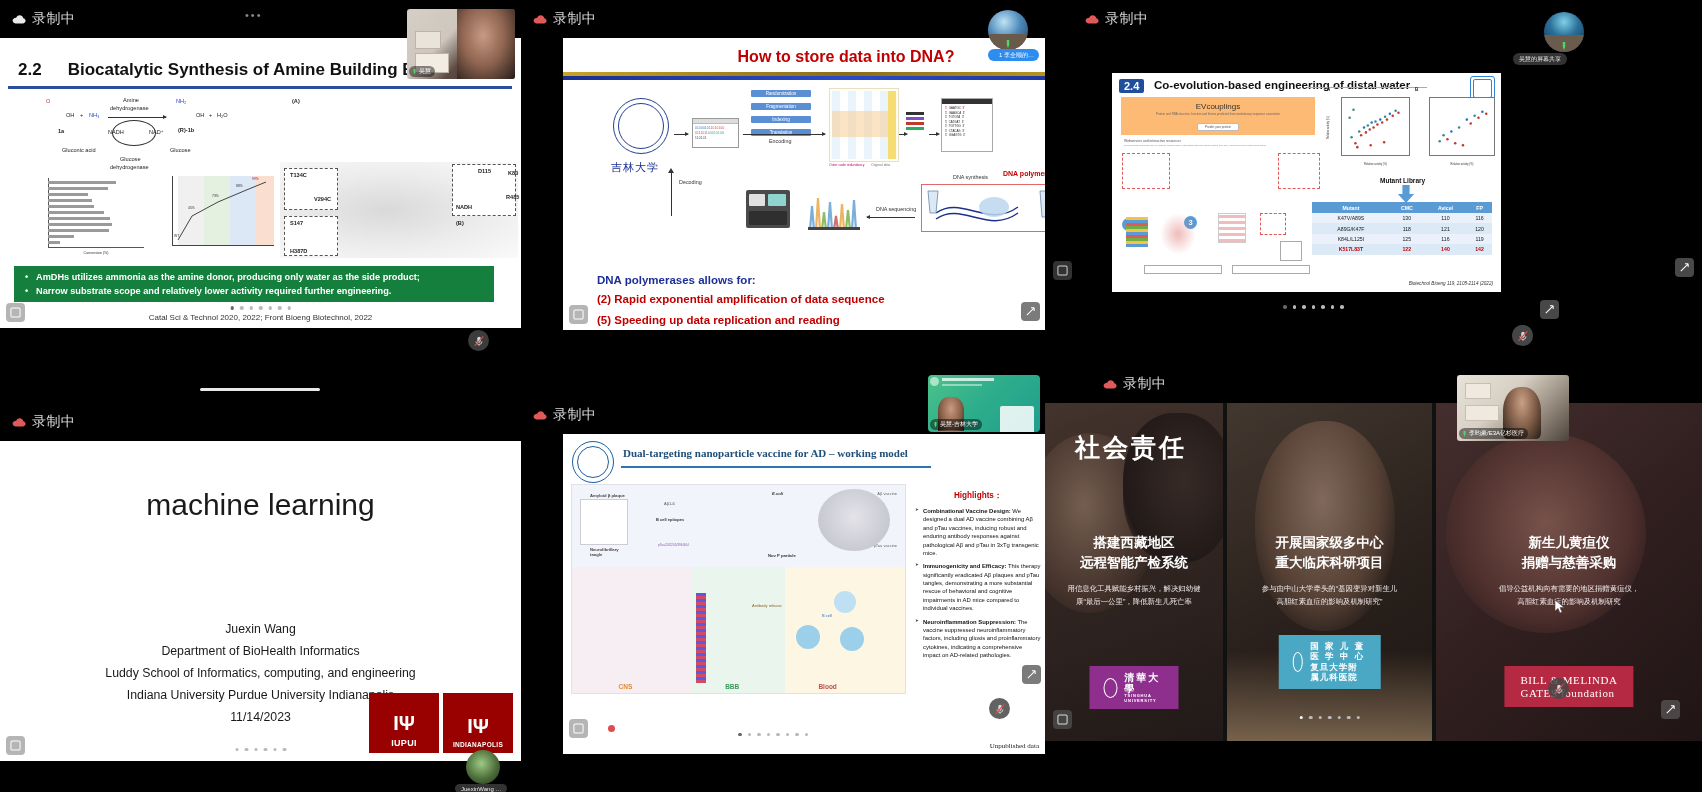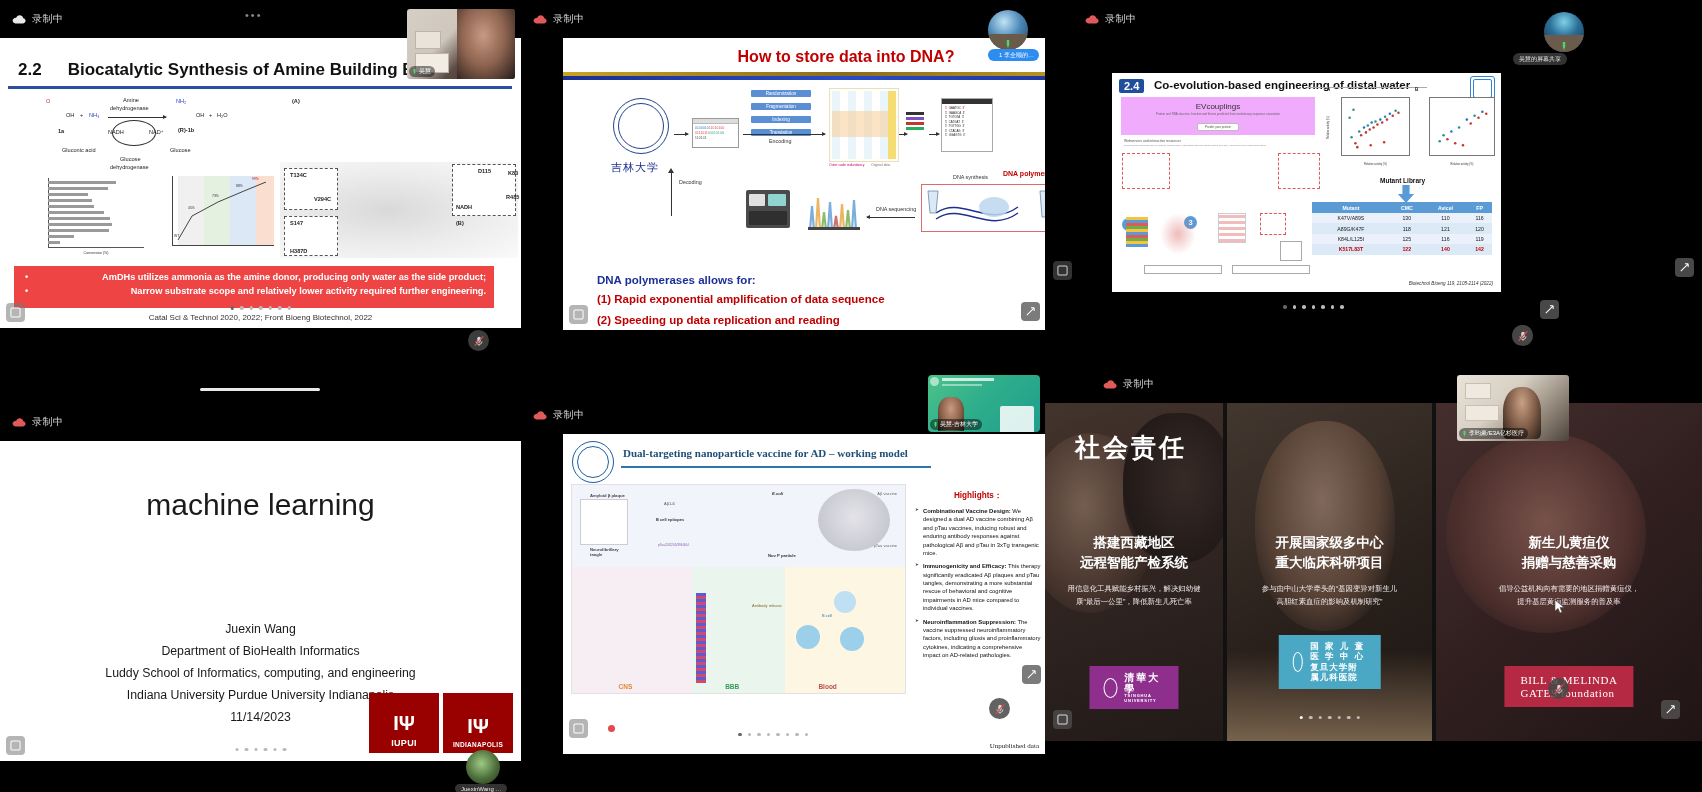--- a/index.html
+++ b/index.html
@@ -16,21 +16,21 @@
   }
 
   
   .panel { position: absolute; background: #000; overflow: hidden; }
   .rec-bar {
     position: absolute; top: 0; left: 0; right: 0; height: 38px;
     background: #000; display: flex; align-items: center; padding-left: 12px;
   }
   .rec-cloud { width: 14px; height: 9px; position: relative; margin-right: 6px; }
   .rec-cloud svg { display:block; }
-  .rec-text { color: #d7d7d7; font-size: 10px; letter-spacing: .4px; }
+  .rec-text { color: #d7d7d7; font-size: 14px; letter-spacing: .4px; }
   .slide {
     position: absolute; background: #fff; overflow: hidden;
   }
   .dots { position:absolute; display:flex; gap:6px; }
   .dots i { width:3.5px; height:3.5px; border-radius:50%; background:#b9b9b9; display:block; }
   .dots i.on { background:#666; }
 
   .corner-btn {
     position: absolute; width: 19px; height: 19px; border-radius: 4px;
     background: rgba(120,120,120,.55); display:flex; align-items:center;
@@ -64,22 +64,22 @@
 
   
   #p1 { left:0; top:0; width:521px; height:360px; }
   #p1 .slide { left:0; top:38px; width:521px; height:290px; }
   .s1-title { position:absolute; left:18px; top:22px; font-weight:bold; color:#111; }
   .s1-num { font-size:17px; }
   .s1-head { font-size:17px; margin-left:26px; }
   .s1-rule { position:absolute; left:8px; top:48px; width:504px; height:3px; background:#2e4e9e; }
   .s1-figure { position:absolute; left:10px; top:58px; width:500px; height:160px; }
   .s1-bluebox {
-    position:absolute; left:14px; top:228px; width:480px; height:42px;
-    background:#ef4444; color:#fff; padding:4px 8px;text-align:right;
+    position:absolute; left:14px; top:228px; width:480px; height:36px;
+    background:#15803d; color:#fff; padding:4px 8px;
   }
   .s1-bluebox li { list-style:none; font-size:9.2px; font-weight:bold; line-height:1.55;
                     position:relative; padding-left:14px; }
   .s1-bluebox li::before { content:"•"; position:absolute; left:3px; }
   .s1-cite { position:absolute; left:0; right:0; top:275px; text-align:center;
              font-size:8px; color:#333; }
 
   
   .chem { position:absolute; font-size:5.6px; color:#222; }
   .chem.blue { color:#2b3fd1; }
@@ -123,21 +123,21 @@
 
   
   #p3 { left:1045px; top:0; width:657px; height:345px; }
   #p3 .slide { left:67px; top:73px; width:389px; height:219px; }
   .s3-badge { position:absolute; left:7px; top:6px; background:#1f4e9c; color:#fff;
               font-weight:bold; font-size:11px; padding:1px 5px; border-radius:2px; }
   .s3-title { position:absolute; left:42px; top:6px; font-weight:bold; font-size:11.5px; color:#111; }
   .s3-titlerule { position:absolute; left:195px; top:14px; width:120px; height:1px; background:#aaa; }
   .s3-seal { position:absolute; right:6px; top:3px; width:25px; height:25px;
              border:1.5px solid #2f84d8; border-radius:3px; }
-  .ev-card { position:absolute; left:9px; top:24px; width:194px; height:38px; background:#f0abfc; }
+  .ev-card { position:absolute; left:9px; top:24px; width:194px; height:38px; background:#fdba74; }
   .ev-title { position:absolute; left:0; right:0; top:5px; text-align:center; font-size:8px; color:#333; }
   .numdot { position:absolute; width:13px; height:13px; border-radius:50%;
             background:#5b9bd5; color:#fff; font-size:7.5px; font-weight:bold;
             display:flex; align-items:center; justify-content:center; }
   .mut-table { position:absolute; left:200px; top:129px; width:180px; font-size:5.2px;
                border-collapse:collapse; }
   .mut-table th { background:#5b9bd5; color:#fff; padding:2.5px 0; font-weight:bold; }
   .mut-table td { text-align:center; padding:2.2px 0; background:#eaf1fa; color:#1a1a1a; }
   .mut-table tr:nth-child(even) td { background:#dce9f7; }
   .mut-table tr.hl td { color:#c00000; font-weight:bold; }
@@ -444,22 +444,22 @@
           <div style="position:absolute;left:3px;top:4px;width:16px;height:12px;background:#e0e0e0;border-radius:1px;"></div>
           <div style="position:absolute;left:22px;top:4px;width:18px;height:12px;background:#8fd4cf;border-radius:1px;"></div>
           <div style="position:absolute;left:3px;bottom:3px;right:3px;height:14px;background:#2f2f2f;border-radius:1px;"></div>
         </div>
         <span class="sm-label" style="left:108px;top:95px;">Decoding</span>
         <div style="position:absolute;left:100px;top:86px;width:1px;height:46px;background:#333;"></div>
         <div style="position:absolute;left:97px;top:84px;border-left:3.5px solid transparent;border-right:3.5px solid transparent;border-bottom:5px solid #333;"></div>
       </div>
 
       <div class="s2-b1">DNA polymerases allows for:</div>
-      <div class="s2-r" style="top:255px;">(1) Rapid exponential amplification of data sequence</div>
-      <div class="s2-r" style="top:276px;">(2) Speeding up data replication and reading</div>
+      <div class="s2-r" style="top:255px;">(2) Rapid exponential amplification of data sequence</div>
+      <div class="s2-r" style="top:276px;">(5) Speeding up data replication and reading</div>
 
       <div class="corner-btn" style="left:6px;bottom:6px;">
         <svg width="11" height="11" viewBox="0 0 12 12">
             <rect x="1" y="1" width="10" height="10" rx="1.5" fill="none" stroke="#fff" stroke-width="1.1"></rect>
           </svg>
       </div>
     </div>
 
     <div class="corner-btn" style="left:500px;top:302px;background:rgba(90,90,90,.8);">
       <svg width="11" height="11" viewBox="0 0 12 12">
@@ -911,21 +911,21 @@
            background:linear-gradient(140deg,#6d4a48 0%,#4a2f30 50%,#2a1b1c 100%);">
         <div style="position:absolute;left:10px;top:30px;width:200px;height:200px;border-radius:50%;
                     background:radial-gradient(ellipse at 50% 45%, #c98b7e 0%, #7d4c47 60%, transparent 80%);"></div>
         <div class="csr-shade"></div>
         <div class="csr-h2">
           <div>新生儿黄疸仪</div>
           <div>捐赠与慈善采购</div>
         </div>
         <div class="csr-p">
           <div>倡导公益机构向有需要的地区捐赠黄疸仪，</div>
-          <div>提升基层黄疸监测服务的普及率</div>
+          <div>高胆红素血症的影响及机制研究</div>
         </div>
         <div class="gates-badge">
           <div class="l1">BILL &amp; MELINDA</div>
           <div class="l2">GATES foundation</div>
         </div>
         <div class="corner-btn" style="right:22px;bottom:22px;background:rgba(110,110,110,.55);">
           <svg width="11" height="11" viewBox="0 0 12 12">
               <path d="M2 10 L10 2 M10 2 H6.5 M10 2 V5.5" stroke="#fff" stroke-width="1.1" fill="none"></path>
             </svg>
         </div>

